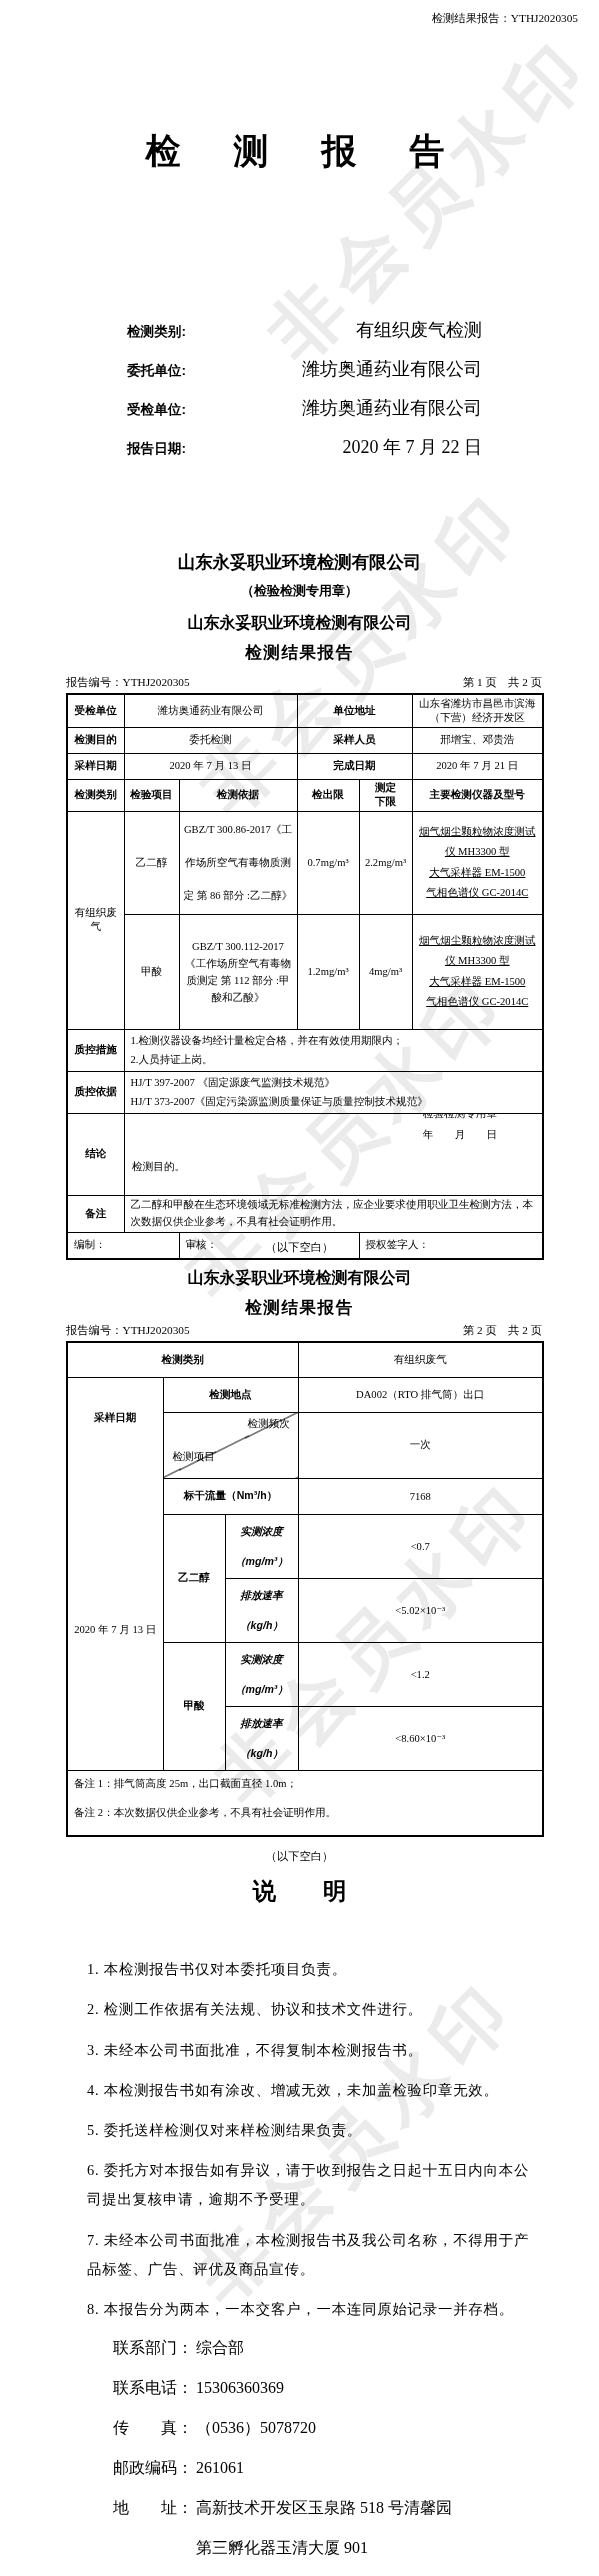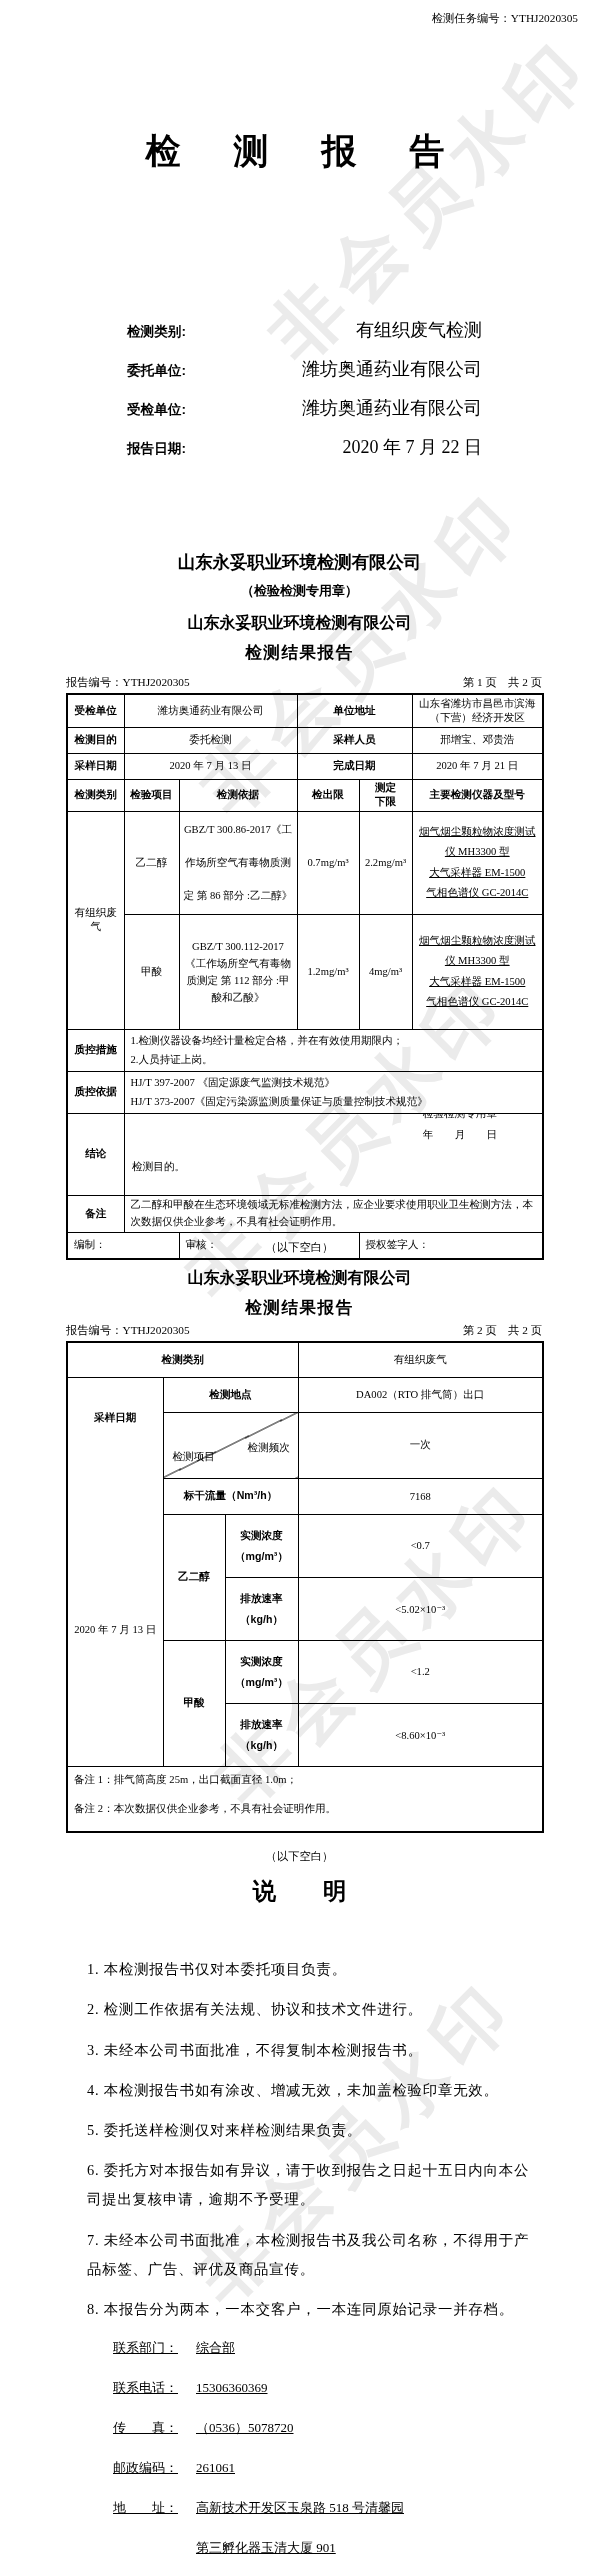--- a/index.html
+++ b/index.html
@@ -56,52 +56,52 @@
   .basis1 { line-height:33px; }
   .basis2 { line-height:17px; }
   .instr { line-height:20.4px;text-decoration:underline; }
   .qc { line-height:19px; }
   .concl-wrap { position:relative; width:100%; height:100%; }
   .concl-text { position:absolute; top:6px; left:7.6px; font-size:10.6px; }
   .seal-block { position:absolute; right:45px; bottom:9px; text-align:center;
     font-size:10.6px; line-height:21px; }
   .diag-cell { position:relative; padding:0;
     background-image:linear-gradient(to bottom right, transparent 49.6%, #000 49.6%, #000 50.4%, transparent 50.4%); }
-  .diag-top { position:absolute; top:28px; right:7.6px; }
+  .diag-top { position:absolute; top:4px; right:7.6px; }
   .diag-bottom { position:absolute; bottom:13.6px; left:9px; }
   .sampling-cell { vertical-align:top !important; }
   .sampling-inner { display:flex; flex-direction:column; align-items:center; padding-top:33px; }
   .sampling-date { margin-top:198px; }
-  .metric { line-height:21px; }
+  .metric { line-height:30px;font-style:italic; }
   .remark2-line { margin-top:15px; }
 
   .blank-note { left:0; width:100%; text-align:center; font-size:11.3px; }
   #p1-blank { top:1240px; }
   #p2-blank { top:1849px; }
 
   #notes-title { top:1875px; left:0; width:100%; text-align:center;
     font-size:23.4px; font-weight:bold; font-family:"Liberation Sans","DejaVu Sans",sans-serif; }
   #notes-list { top:1955px; left:87px; width:447px; }
   .note-item { font-size:14.4px; line-height:29px; margin-bottom:11.3px; letter-spacing:0.8px; }
 
   #contact { top:2340px; left:113px; width:423px; }
-  .contact-row { display:flex; margin-bottom:23.4px; font-size:13px; line-height:16.6px;text-decoration:underline; }
+  .contact-row { display:flex; margin-bottom:23.4px; font-size:16px; line-height:16.6px; }
   .contact-label { width:83px; white-space:pre; }
   .contact-value { flex:1; }
 </style>
 </head>
 <body>
 
 <div class="watermark" style="left:166px; top:151px;">非会员水印</div>
 <div class="watermark" style="left:98px; top:604px;">非会员水印</div>
 <div class="watermark" style="left:83px; top:1088px;">非会员水印</div>
 <div class="watermark" style="left:113px; top:1594px;">非会员水印</div>
 <div class="watermark" style="left:91px; top:2093px;">非会员水印</div>
 
-<div id="task-no" class="layer">检测任务编号：YTHJ2020305</div>
+<div id="task-no" class="layer">检测结果报告：YTHJ2020305</div>
 
 <div id="main-title" class="layer">检　测　报　告</div>
 
 <div id="cover-fields" class="layer">
   <div class="field-row">
     <span class="field-label">检测类别:</span>
     <span class="field-value">有组织废气检测</span>
   </div>
   <div class="field-row">
     <span class="field-label">委托单位:</span>

